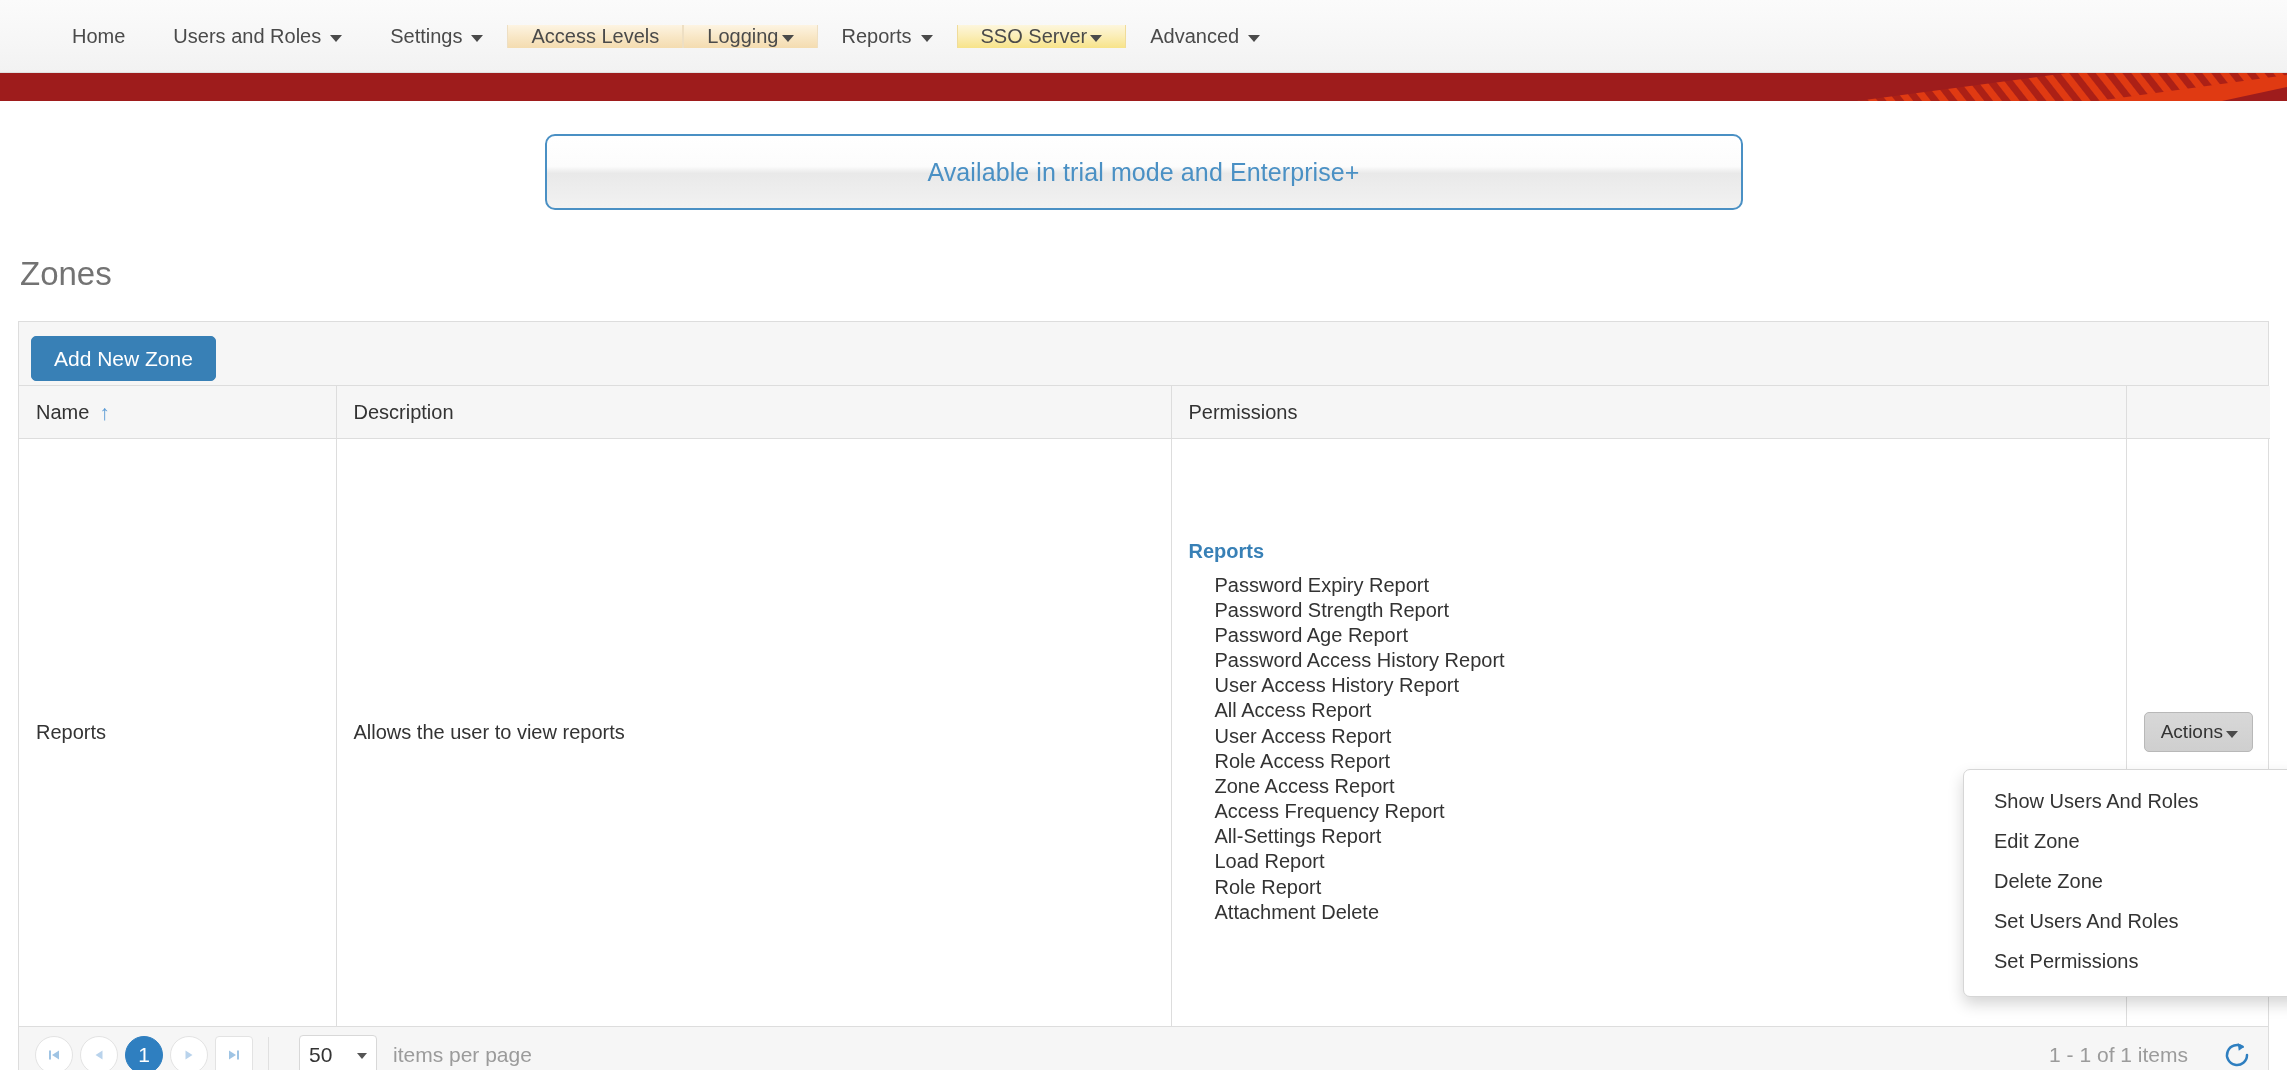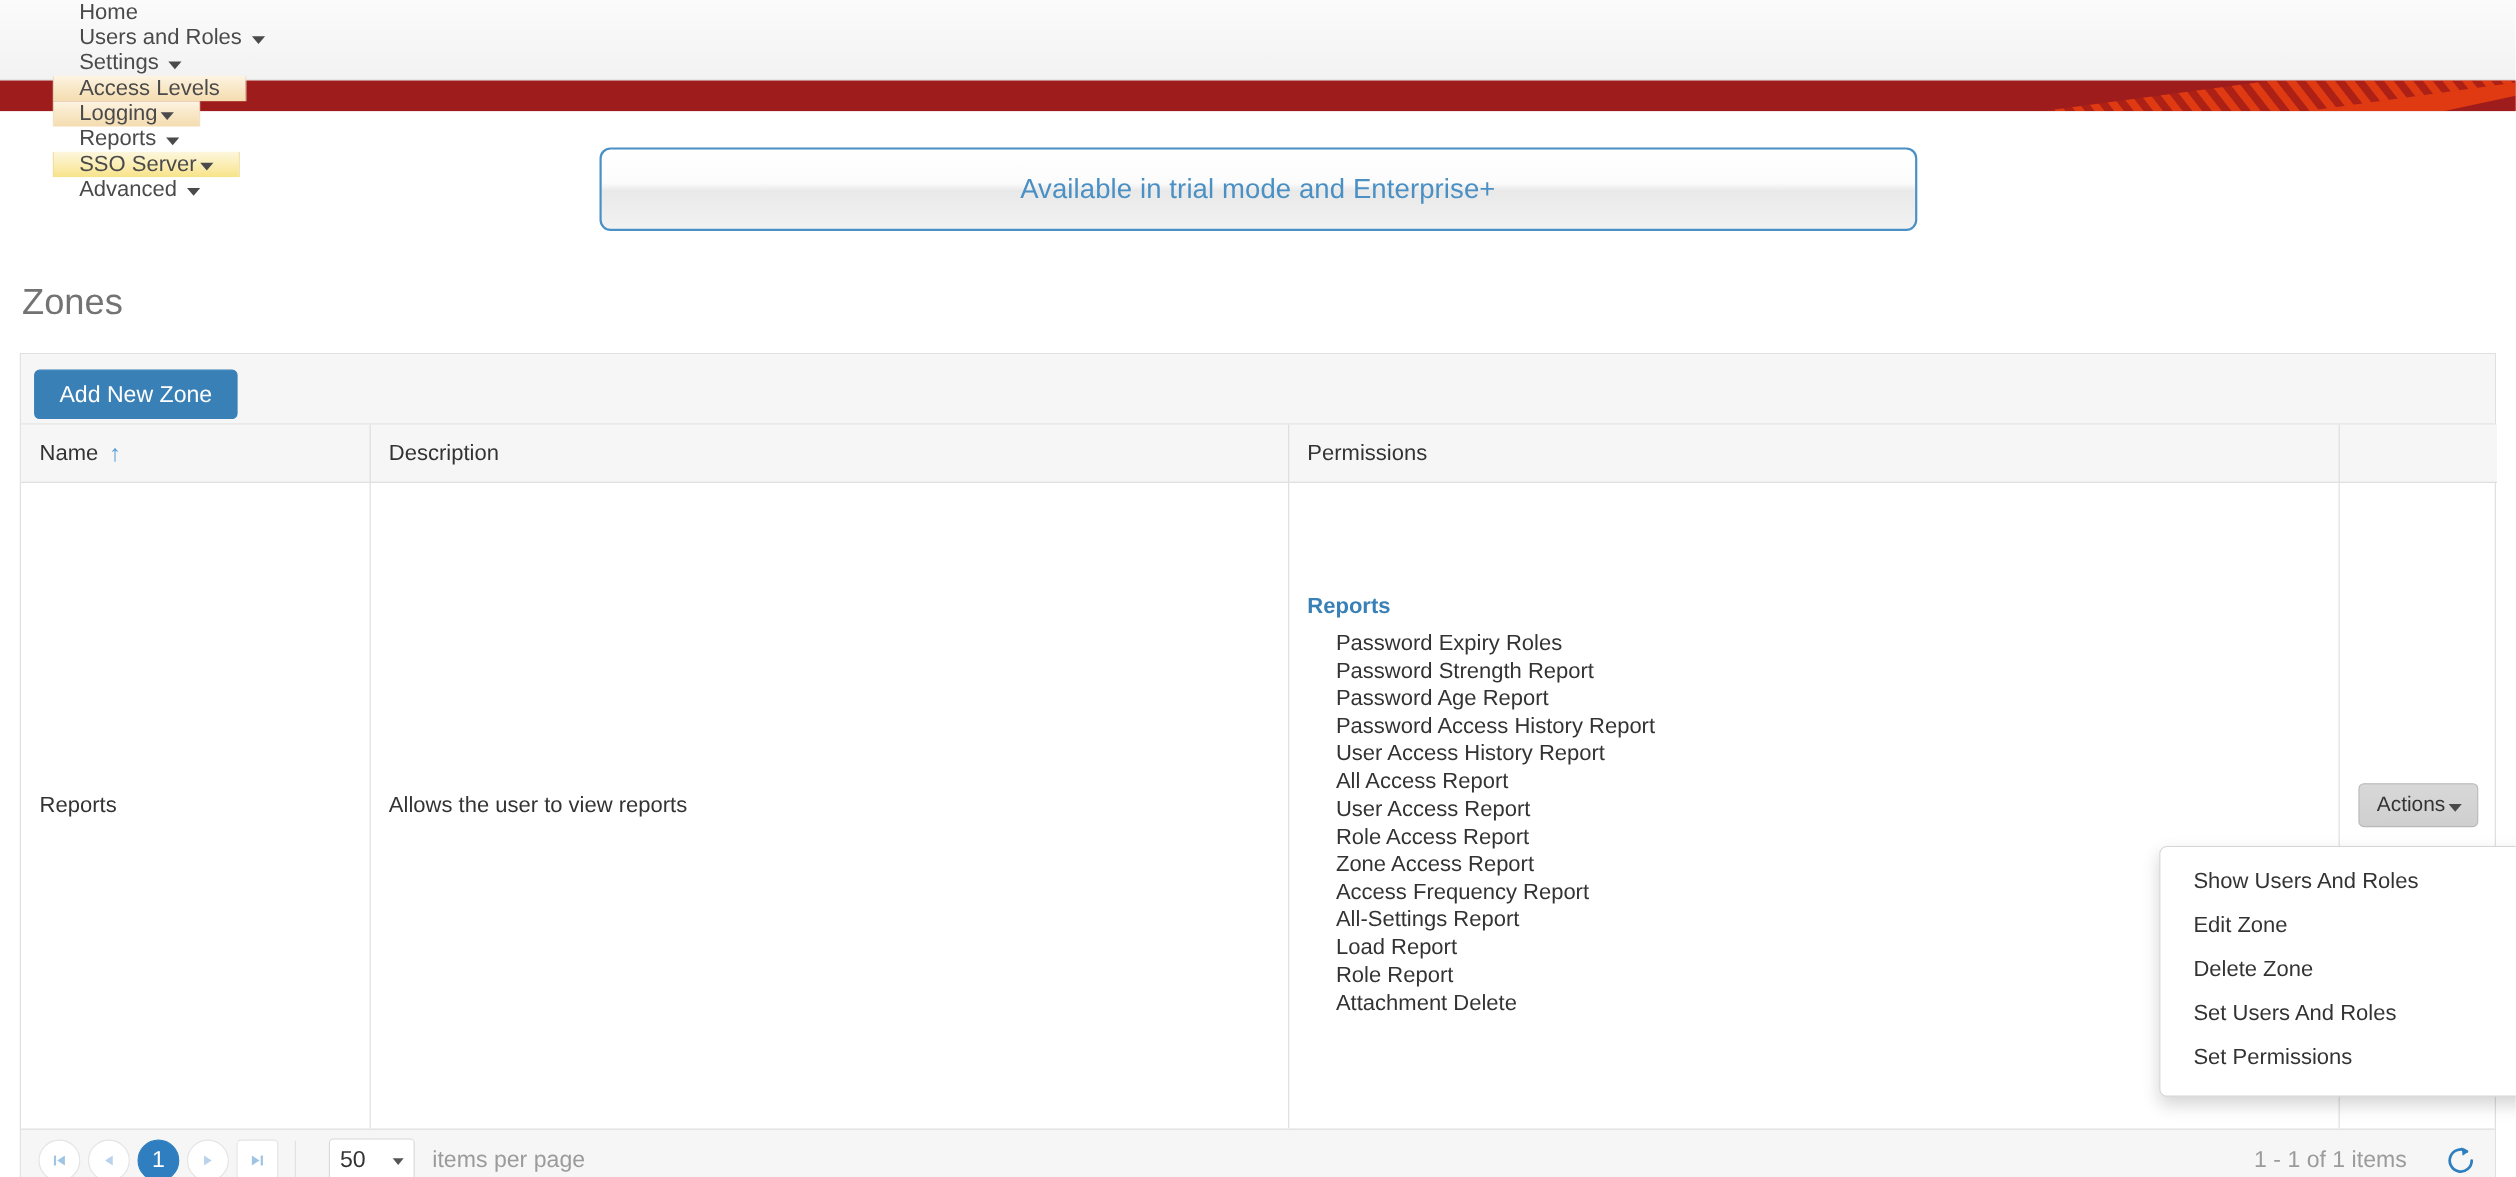--- a/index.html
+++ b/index.html
@@ -15,26 +15,25 @@
     overflow: hidden;
     position: relative;
   }
 
   
   .navbar {
     height: 73px;
     background: linear-gradient(to bottom, #fbfbfb 0%, #f6f6f6 60%, #f2f2f2 100%);
     border-bottom: 1px solid #e0e0e0;
     display: flex;
-    align-items: flex-start;
+    align-items: center;
     padding-left: 48px;
     box-sizing: border-box;
     position: relative;
     z-index: 5;
-    flex-direction: column;
   }
   .nav-item {
     display: flex;
     align-items: center;
     justify-content: center;
     padding: 0 23px;
     font-size: 20px;
     color: #4a4a4a;
     white-space: nowrap;
     cursor: pointer;
@@ -408,21 +407,21 @@
           </th>
         </tr>
       </thead>
       <tbody>
         <tr style="height:587px">
           <td>Reports</td>
           <td>Allows the user to view reports</td>
           <td class="cell-perms">
             <div class="perm-group-title">Reports</div>
             <ul class="perm-list">
-              <li>Password Expiry Roles</li>
+              <li>Password Expiry Report</li>
               <li>Password Strength Report</li>
               <li>Password Age Report</li>
               <li>Password Access History Report</li>
               <li>User Access History Report</li>
               <li>All Access Report</li>
               <li>User Access Report</li>
               <li>Role Access Report</li>
               <li>Zone Access Report</li>
               <li>Access Frequency Report</li>
               <li>All-Settings Report</li>

